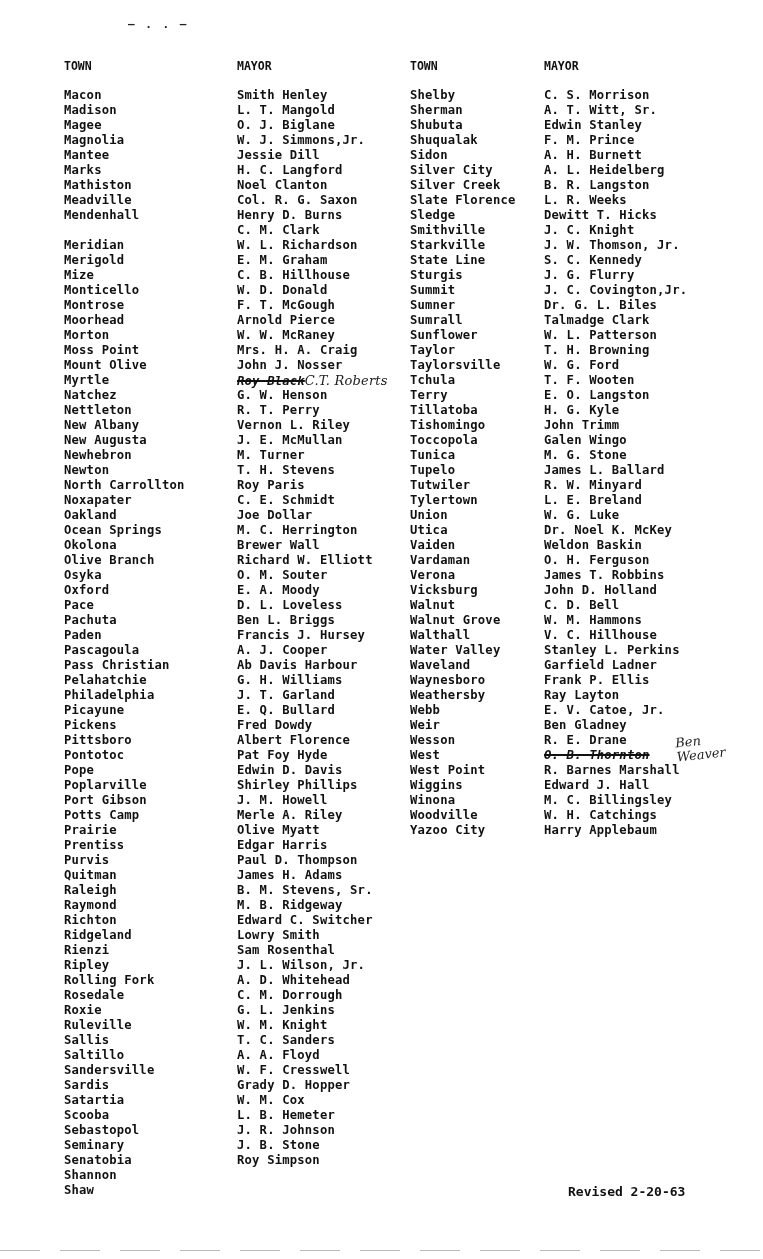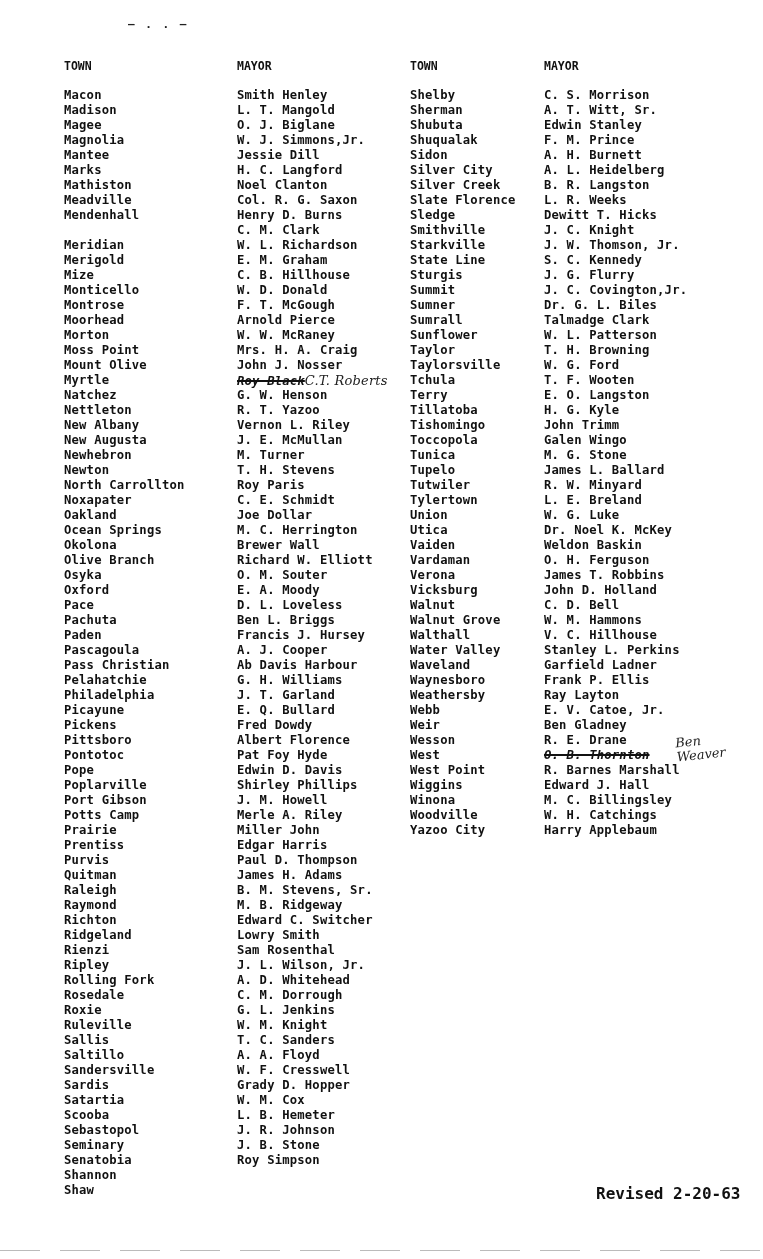--- a/index.html
+++ b/index.html
@@ -31,21 +31,21 @@
   .hand {
     font-family: "DejaVu Serif", "Liberation Serif", serif; font-style: italic;
     font-weight: normal; font-size: 13px; color: #222; 
   }
   .hand2 {
     position: absolute; left: 676px; top: 734px;
     font-family: "DejaVu Serif", "Liberation Serif", serif; font-style: italic;
     font-size: 13px; line-height: 14px; color: #222; transform: rotate(-6deg);
   }
   .revised {
-    position: absolute; left: 596px; top: 1184px; font-size: 16px; font-weight: bold;
+    position: absolute; left: 568px; top: 1184px; font-size: 13px; font-weight: bold;
   }
   .bottom-rule {
     position: absolute; left: 0; top: 1250px; width: 763px; height: 1px;
     background: repeating-linear-gradient(90deg, #bbb 0 40px, transparent 40px 60px);
   }
 </style>
 </head>
 <body>
 
 <div class="page">
@@ -146,21 +146,21 @@
         <li><span>E. M. Graham</span></li>
         <li><span>C. B. Hillhouse</span></li>
         <li><span>W. D. Donald</span></li>
         <li><span>F. T. McGough</span></li>
         <li><span>Arnold Pierce</span></li>
         <li><span>W. W. McRaney</span></li>
         <li><span>Mrs. H. A. Craig</span></li>
         <li><span>John J. Nosser</span></li>
         <li><span class="strike">Roy Black</span><span class="hand">C.T. Roberts</span></li>
         <li><span>G. W. Henson</span></li>
-        <li><span>R. T. Yazoo</span></li>
+        <li><span>R. T. Perry</span></li>
         <li><span>Vernon L. Riley</span></li>
         <li><span>J. E. McMullan</span></li>
         <li><span>M. Turner</span></li>
         <li><span>T. H. Stevens</span></li>
         <li><span>Roy Paris</span></li>
         <li><span>C. E. Schmidt</span></li>
         <li><span>Joe Dollar</span></li>
         <li><span>M. C. Herrington</span></li>
         <li><span>Brewer Wall</span></li>
         <li><span>Richard W. Elliott</span></li>
@@ -174,21 +174,21 @@
         <li><span>G. H. Williams</span></li>
         <li><span>J. T. Garland</span></li>
         <li><span>E. Q. Bullard</span></li>
         <li><span>Fred Dowdy</span></li>
         <li><span>Albert Florence</span></li>
         <li><span>Pat Foy Hyde</span></li>
         <li><span>Edwin D. Davis</span></li>
         <li><span>Shirley Phillips</span></li>
         <li><span>J. M. Howell</span></li>
         <li><span>Merle A. Riley</span></li>
-        <li><span>Miller John</span></li>
+        <li><span>Olive Myatt</span></li>
         <li><span>Edgar Harris</span></li>
         <li><span>Paul D. Thompson</span></li>
         <li><span>James H. Adams</span></li>
         <li><span>B. M. Stevens, Sr.</span></li>
         <li><span>M. B. Ridgeway</span></li>
         <li><span>Edward C. Switcher</span></li>
         <li><span>Lowry Smith</span></li>
         <li><span>Sam Rosenthal</span></li>
         <li><span>J. L. Wilson, Jr.</span></li>
         <li><span>A. D. Whitehead</span></li>

